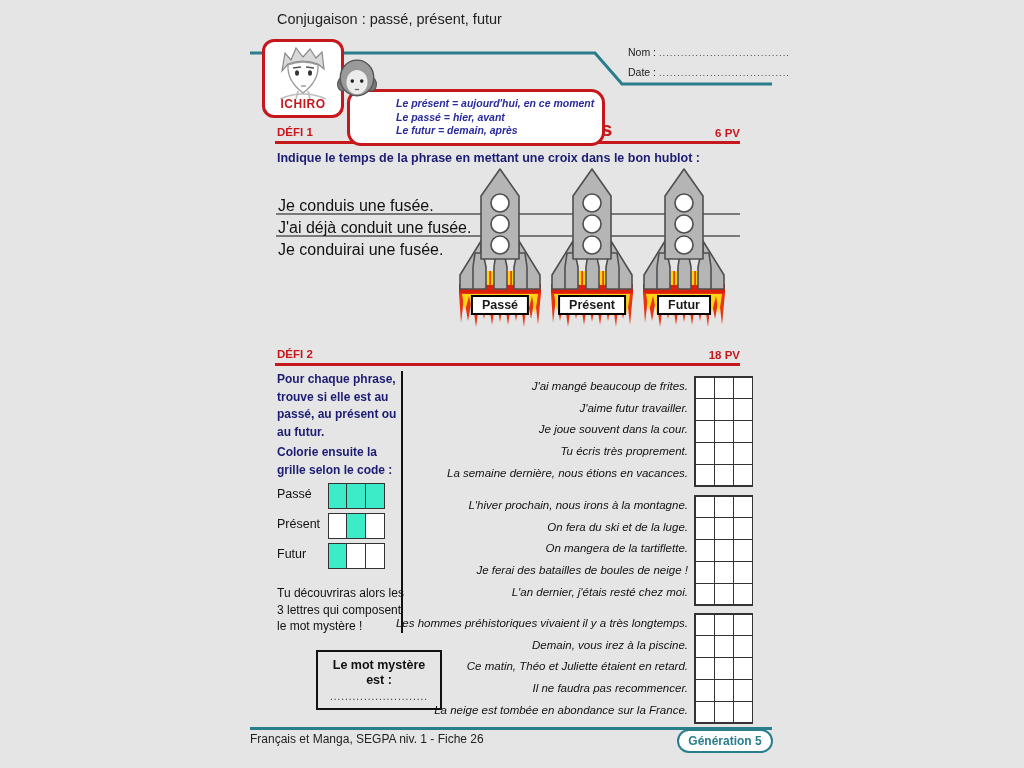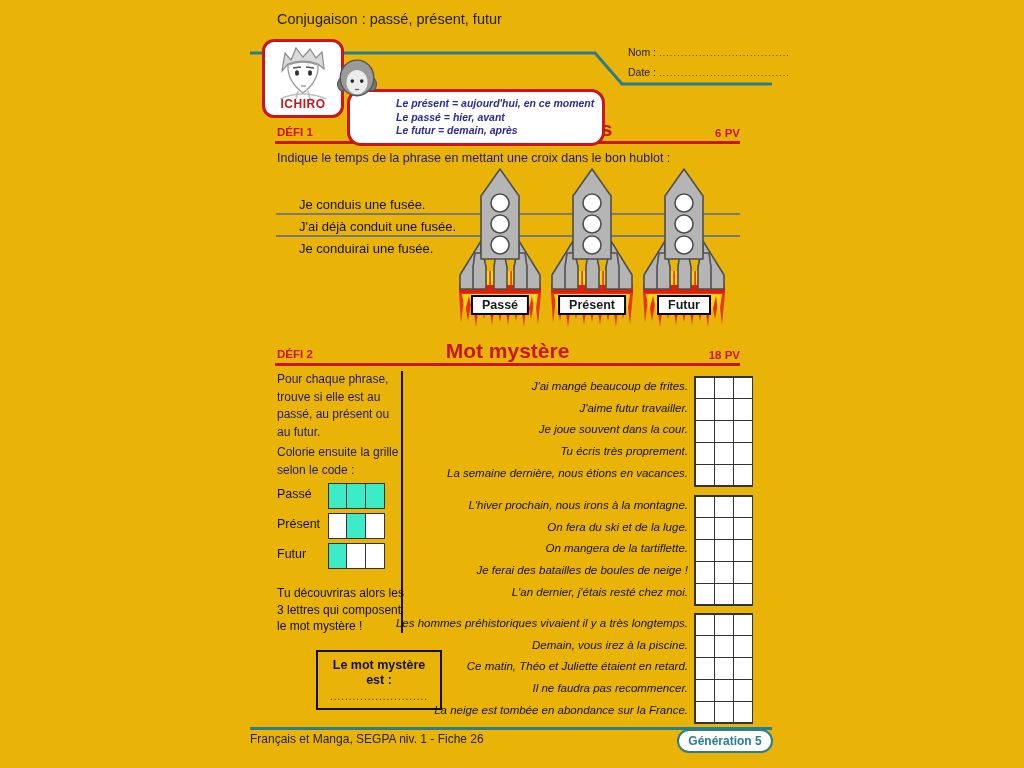--- a/index.html
+++ b/index.html
@@ -1,16 +1,16 @@
 <!DOCTYPE html>
 <html style="--red: #C6171D; --navy: #1C1C73; --teal: #2A7E8C; --fill: #3CEBC8; --blue: #2A2AA0;"><head>
 <meta charset="utf-8">
 <style>
   html,body{margin:0;padding:0;background:#ffffff;}
-  #page{position:relative;width:1024px;height:768px;background:#eab308;overflow:hidden;
+  #page{position:relative;width:1024px;height:768px;background:#e5e5e5;overflow:hidden;
         font-family:"Liberation Sans", sans-serif;color:#1a1a1a;}
   .abs{position:absolute;}
   .nowrap{white-space:nowrap;}
 
   
   #doc-title{left:277px;top:11px;font-size:14.5px;color:#222;}
   #teal-lines{left:0;top:0;width:1024px;height:120px;pointer-events:none;z-index:1;}
   #ichiro-box{left:262px;top:39px;width:76px;height:73px;background:#fff;border:3.5px solid var(--red,#C6171D);
               border-radius:12px;z-index:2;text-align:center;}
   #ichiro-name{position:absolute;left:0;right:0;bottom:4px;color:var(--red,#C6171D);font-weight:bold;font-size:12px;letter-spacing:.5px;}
@@ -20,24 +20,24 @@
                color:var(--blue,#2A2AA0);line-height:13.5px;white-space:nowrap;}
   #bubble-head{left:336px;top:58px;width:42px;height:42px;z-index:3;}
   .fieldrow{left:628px;font-size:10.5px;color:#222;}
   .leader{font-size:9.5px;letter-spacing:1px;color:#444;}
 
   
   .defi-label{font-size:11.5px;font-weight:bold;color:var(--red,#C6171D);}
   .defi-title{left:275px;width:465px;text-align:center;font-size:21px;font-weight:bold;color:var(--red,#C6171D);}
   .defi-pv{right:284px;font-size:11.5px;font-weight:bold;color:var(--red,#C6171D);}
   .redline{left:275px;width:465px;height:2.5px;background:var(--red,#C6171D);}
-  .navy{color:var(--navy,#1C1C73);font-weight:normal;}
-
-  
-  .sent1{font-size:13px;color:#111;margin-left:21px;}
+  .navy{color:var(--navy,#1C1C73);font-weight:bold;}
+
+  
+  .sent1{font-size:16px;color:#111;}
   .hline{left:276px;width:464px;height:1.5px;background:#7a7a7a;z-index:0;}
   .rocket-wrap{top:167px;width:90px;height:160px;z-index:1;}
   .rocket-label{top:295px;transform:translateX(-50%);background:#fff;border:2px solid #000;
                 font-size:12.5px;font-weight:bold;padding:1px 9px;z-index:2;white-space:nowrap;}
 
   
   .side-p{left:277px;width:126px;font-size:12px;line-height:17.5px;}
   .lrow{left:277px;height:24px;}
   .llabel{display:inline-block;width:52px;font-size:12.5px;color:#111;vertical-align:top;padding-top:4px;}
   .lcells{display:inline-flex;}
@@ -190,21 +190,20 @@
       <circle cx="45" cy="57" r="9"></circle>
       <circle cx="45" cy="78" r="9"></circle>
     </g>
   </svg>
 
   <div class="abs rocket-label" style="left:500px">Passé</div>
   <div class="abs rocket-label" style="left:592px">Présent</div>
   <div class="abs rocket-label" style="left:684px">Futur</div>
 
   <div class="abs defi-label" style="left:277px;top:348px">DÉFI 2</div>
-  <div class="abs defi-title" style="top:339px">Mot mystère</div>
   <div class="abs defi-pv" style="top:349px">18 PV</div>
   <div class="abs redline" style="top:363px"></div>
 
   <div class="abs side-p navy" style="top:371px">Pour chaque phrase, trouve si elle est au passé, au présent ou au futur.</div>
   <div class="abs side-p navy" style="top:444px">Colorie ensuite la grille selon le code :</div>
 
   <div class="abs lrow" style="top:483px">
     <span class="llabel">Passé</span><span class="lcells">
         <span class="lcell on"></span>
         <span class="lcell on"></span>

